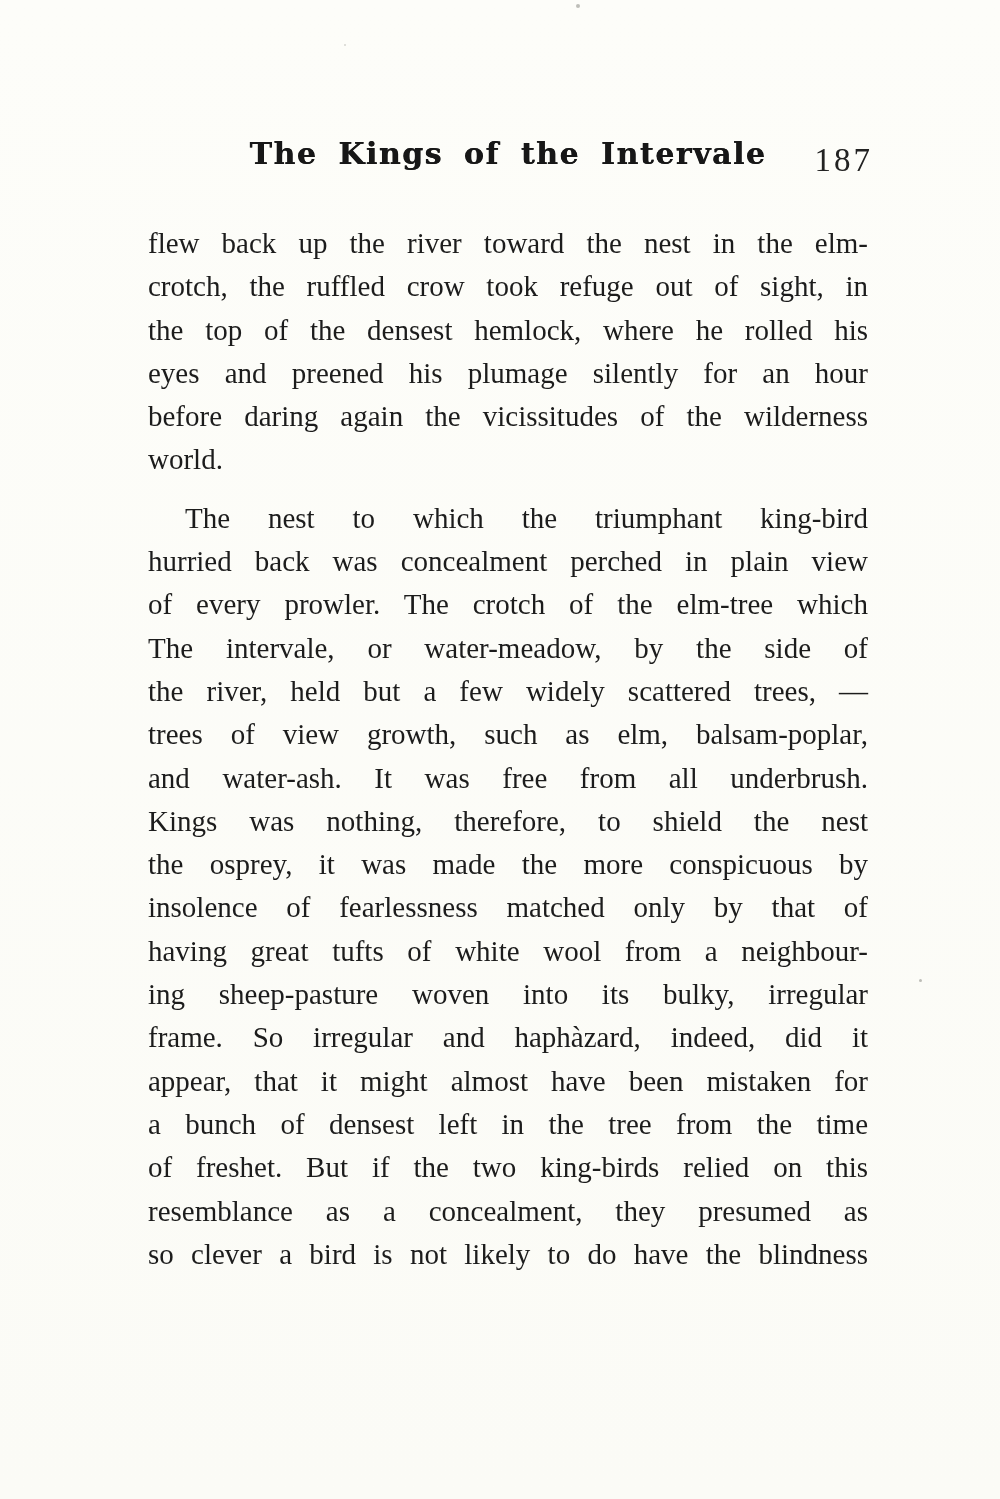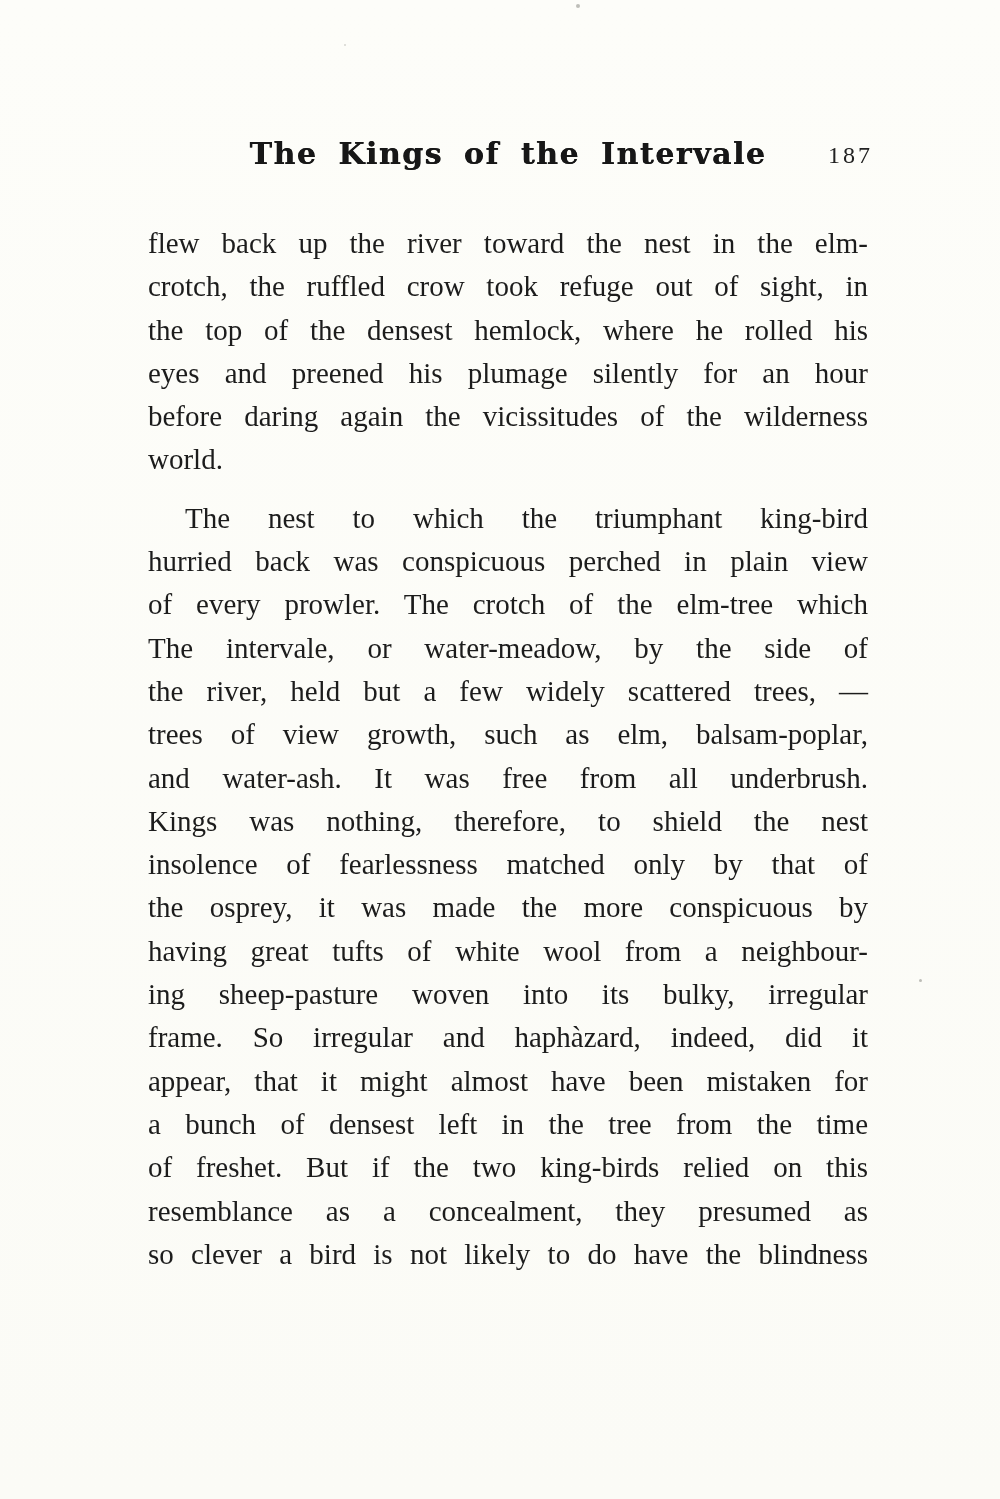--- a/index.html
+++ b/index.html
@@ -31,21 +31,21 @@
     font-size: 30px;
     letter-spacing: 1.5px;
     word-spacing: 9px;
     color: #171717;
     text-shadow: 0.4px 0 0 currentColor;
   }
   .page-number {
     position: absolute;
     right: 10px;
     top: 6px;
-    font-size: 24px;
+    font-size: 33px;
     letter-spacing: 3px;
     color: #222;
   }
   .text-block {
     position: absolute;
     top: 207px;
     left: 133px;
     width: 750px;
     font-size: 29px;
     line-height: 43.3px;
@@ -88,29 +88,29 @@
       <div class="para">
         <div class="line">flew back up the river toward the nest in the elm-</div>
         <div class="line">crotch, the ruffled crow took refuge out of sight, in</div>
         <div class="line">the top of the densest hemlock, where he rolled his</div>
         <div class="line">eyes and preened his plumage silently for an hour</div>
         <div class="line">before daring again the vicissitudes of the wilderness</div>
         <div class="line flush">world.</div>
       </div>
       <div class="para">
         <div class="line first-indent">The nest to which the triumphant king-bird</div>
-        <div class="line">hurried back was conspicuous perched in plain view</div>
+        <div class="line">hurried back was concealment perched in plain view</div>
         <div class="line">of every prowler.  The crotch of the elm-tree which</div>
         <div class="line">The intervale, or water-meadow, by the side of</div>
         <div class="line">the river, held but a few widely scattered trees, —</div>
         <div class="line">trees of view growth, such as elm, balsam-poplar,</div>
         <div class="line">and water-ash.  It was free from all underbrush.</div>
         <div class="line">Kings was nothing, therefore, to shield the nest</div>
+        <div class="line">the osprey, it was made the more conspicuous by</div>
         <div class="line">insolence of fearlessness matched only by that of</div>
-        <div class="line">the osprey, it was made the more conspicuous by</div>
         <div class="line">having great tufts of white wool from a neighbour-</div>
         <div class="line">ing sheep-pasture woven into its bulky, irregular</div>
         <div class="line">frame.  So irregular and haphàzard, indeed, did it</div>
         <div class="line">appear, that it might almost have been mistaken for</div>
         <div class="line">a bunch of densest left in the tree from the time</div>
         <div class="line">of freshet.  But if the two king-birds relied on this</div>
         <div class="line">resemblance as a concealment, they presumed as</div>
         <div class="line">so clever a bird is not likely to do have the blindness</div>
       </div>
     </main>

